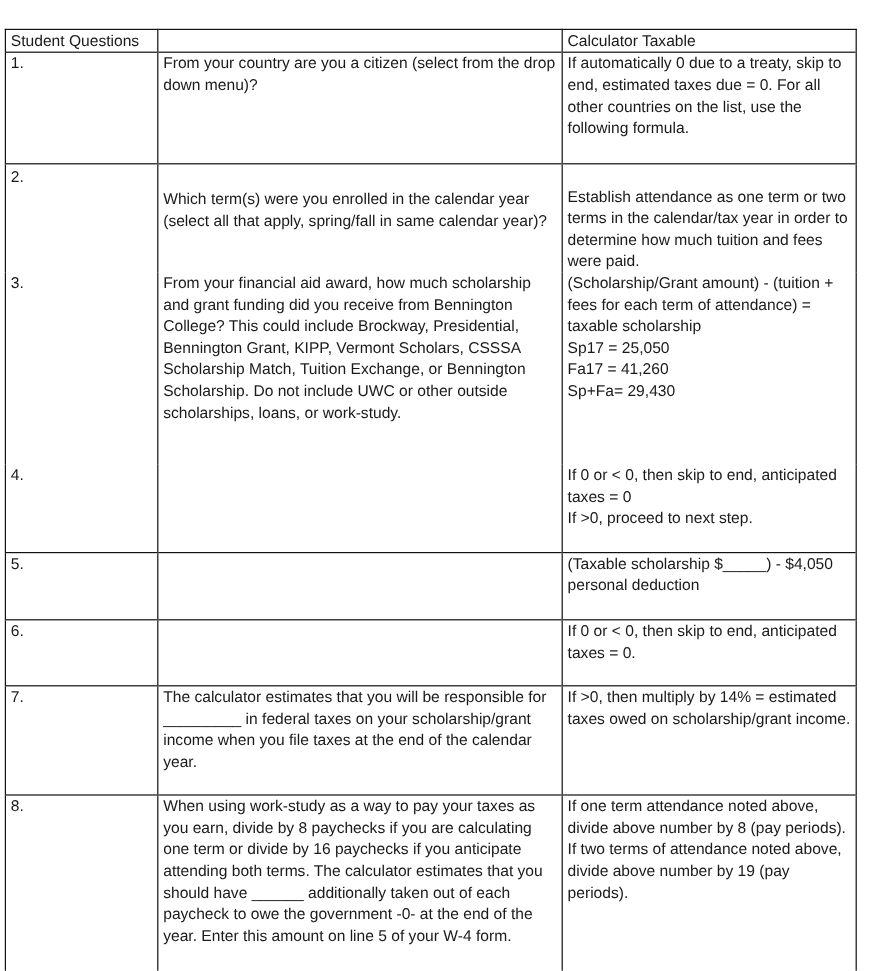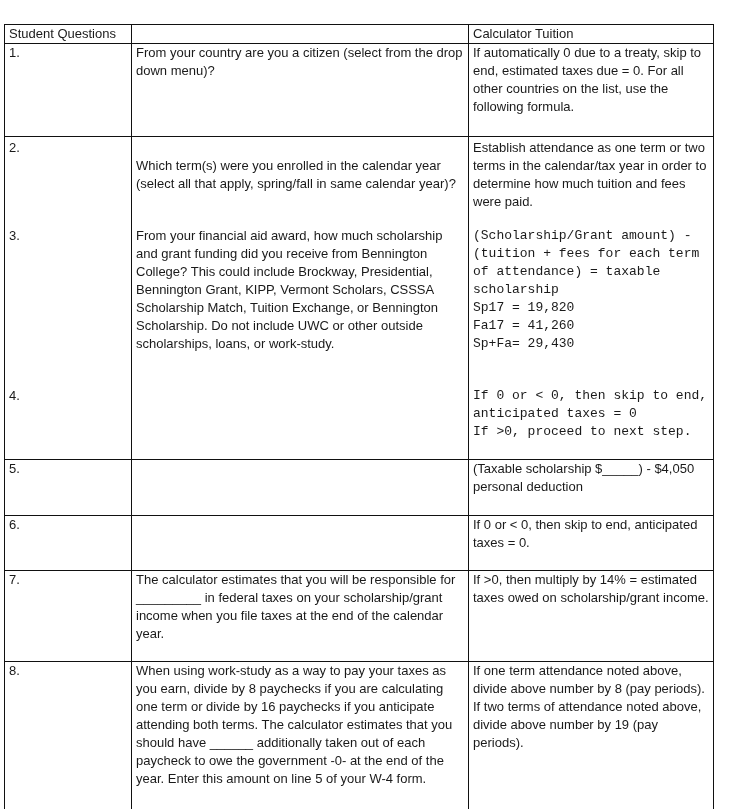--- a/index.html
+++ b/index.html
@@ -7,56 +7,56 @@
       font-family: "Liberation Sans", sans-serif; color: #1a1a1a; }
     .doc-table { position: absolute; left: 4px; top: 24px; width: 709px;
       border-collapse: collapse; table-layout: fixed; font-size: 13px; line-height: 18px; }
     .doc-table td { border-left: 1.5px solid #111; border-right: 1.5px solid #111;
       vertical-align: top; padding: 0 4px; word-wrap: break-word; }
     .doc-table tr.bordered td { border-top: 1.5px solid #111; }
     .doc-table tr.last td { border-bottom: 1.5px solid #111; }
     .c1 { width: 127px; }
     .c2 { width: 337px; }
     .c3 { width: 245px; }
-    .line { display: block; white-space: pre-wrap; font-family: Liberation Mono, monospace; }
+    .line { display: block; white-space: pre-wrap; }
   </style>
 </head>
 <body>
 
 <table class="doc-table">
   <colgroup>
       <col class="c1">
       <col class="c2">
       <col class="c3">
     </colgroup>
   <tbody>
       <tr class="bordered">
     <td>Student Questions</td>
     <td></td>
-    <td>Calculator Tuition</td>
+    <td>Calculator Taxable</td>
   </tr>
 
   <tr class="bordered" style="height:93px">
     <td>1.</td>
     <td>From your country are you a citizen (select from the drop down menu)?</td>
     <td>If automatically 0 due to a treaty, skip to end, estimated taxes due = 0. For all other countries on the list, use the following formula.</td>
   </tr>
 
   <tr class="bordered" style="height:90px">
     <td style="padding-top:2px">2.</td>
     <td style="padding-top:20px">Which term(s) were you enrolled in the calendar year (select all that apply, spring/fall in same calendar year)?</td>
-    <td style="padding-top:2px">Establish attendance as one term or two terms in the calendar/tax year in order to determine how much tuition and fees were paid.</td>
+    <td style="padding-top:18px">Establish attendance as one term or two terms in the calendar/tax year in order to determine how much tuition and fees were paid.</td>
   </tr>
 
   <tr style="height:160px">
     <td>3.</td>
     <td>From your financial aid award, how much scholarship and grant funding did you receive from Bennington College? This could include Brockway, Presidential, Bennington Grant, KIPP, Vermont Scholars, CSSSA Scholarship Match, Tuition Exchange, or Bennington Scholarship. Do not include UWC or other outside scholarships, loans, or work-study.</td>
     <td>
       <span class="line">(Scholarship/Grant amount) - (tuition + fees for each term of attendance) = taxable scholarship</span>
-      <span class="line">Sp17 = 19,820</span>
+      <span class="line">Sp17 = 25,050</span>
       <span class="line">Fa17 = 41,260</span>
       <span class="line">Sp+Fa= 29,430</span>
     </td>
   </tr>
 
   <tr style="height:73px">
     <td>4.</td>
     <td></td>
     <td>
       <span class="line">If 0 or &lt; 0, then skip to end, anticipated taxes = 0</span>

